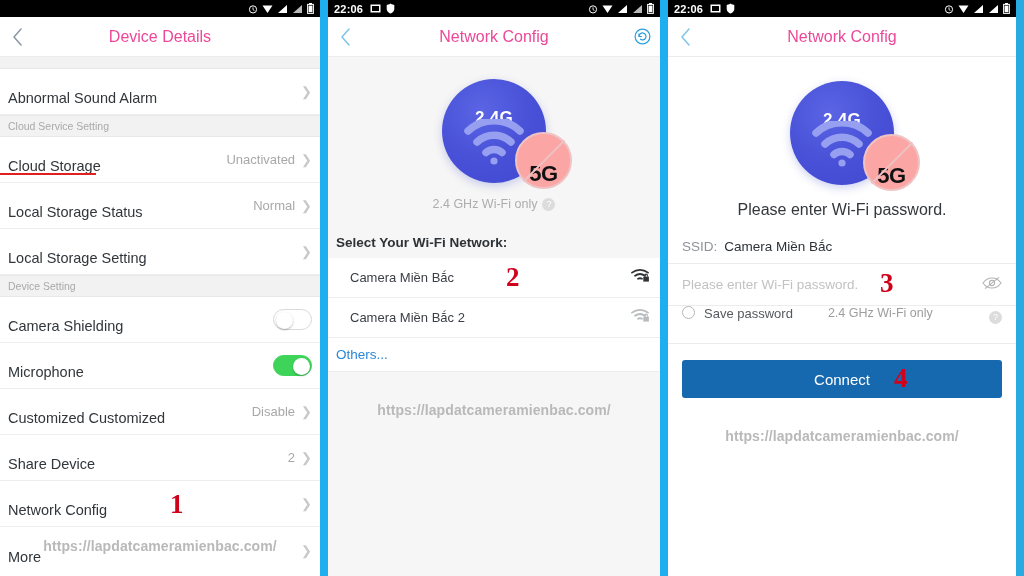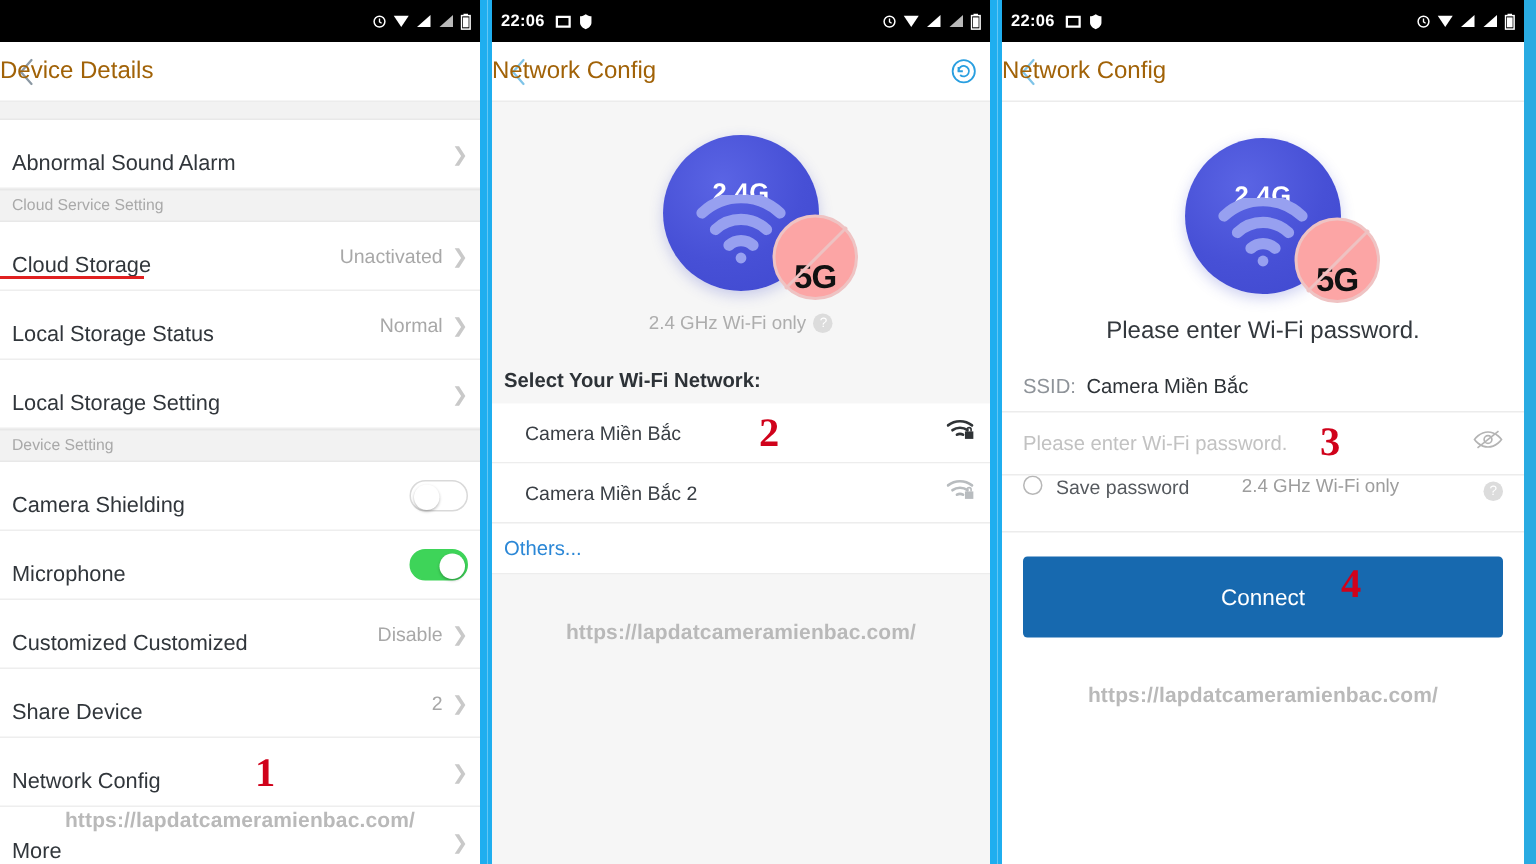--- a/index.html
+++ b/index.html
@@ -23,21 +23,21 @@
     overflow: hidden;
     display: flex;
     flex-direction: column;
   }
   .panel-1 { width: 325px; border-right: 5px solid #1FAEEF; }
   .panel-2 { width: 340px; border-right: 5px solid #1FAEEF; border-left: 3px solid #1FAEEF;}
   .panel-3 { width: 351px; border-left: 3px solid #1FAEEF; }
 
   
   .statusbar {
-    height: 28px;
+    height: 17px;
     background: #000;
     color: #fff;
     display: flex;
     align-items: center;
     padding: 0 6px;
     font-size: 11px;
     font-weight: bold;
     flex: 0 0 auto;
   }
   .sb-clock { letter-spacing: .2px; }
@@ -57,22 +57,23 @@
     flex: 0 0 auto;
   }
   .nav-back {
     width: 34px; height: 40px;
     display: flex; align-items: center; justify-content: center;
     color: #7d8b96;
   }
   .nav-title {
     position: absolute;
     left: 0; right: 0;
+    text-align: center;
     font-size: 16px;
-    color: #a16207;
+    color: #ec4899;
     font-weight: 400;
     pointer-events: none;
   }
   .nav-right {
     margin-left: auto;
     width: 36px; height: 40px;
     display: flex; align-items: center; justify-content: center;
   }
 
   
@@ -241,21 +242,21 @@
   .radio {
     width: 13px; height: 13px; border-radius: 50%;
     border: 1.4px solid #b7b7b7; background: #fff;
     flex: 0 0 auto;
   }
   .opt-label { font-size: 13px; color: #55595e; }
   .opt-note { font-size: 12.5px; color: #9d9d9d; margin-left: 26px; }
   .opt-q { margin-left: auto; }
   .connect-btn {
     margin: 16px 14px 0 14px;
-    height: 54px; border-radius: 3px;
+    height: 38px; border-radius: 3px;
     background: #1769af;
     color: #fff; font-size: 15px;
     display: flex; align-items: center; justify-content: center;
     position: relative;
     border: none; width: calc(100% - 28px);
     font-family: "Liberation Sans", sans-serif;
   }
 </style>
 </head>
 <body>

